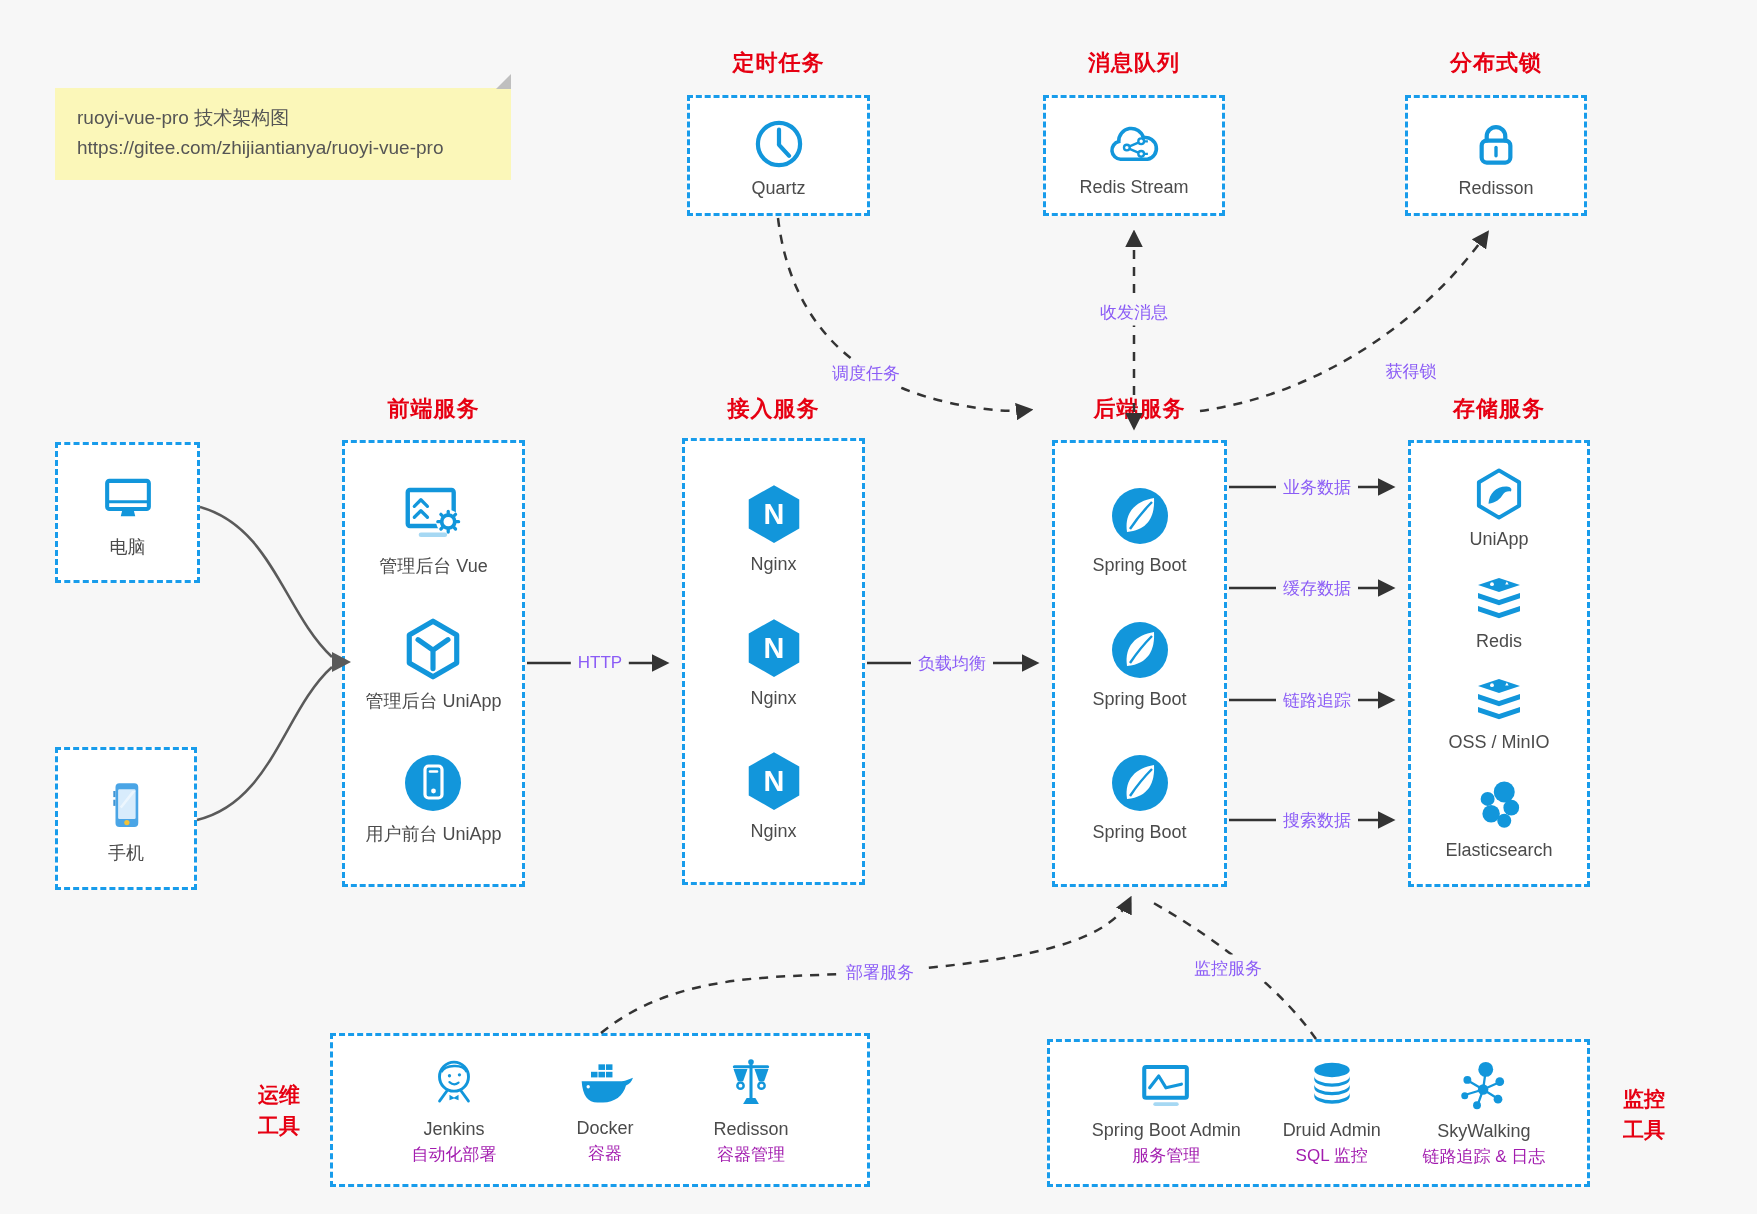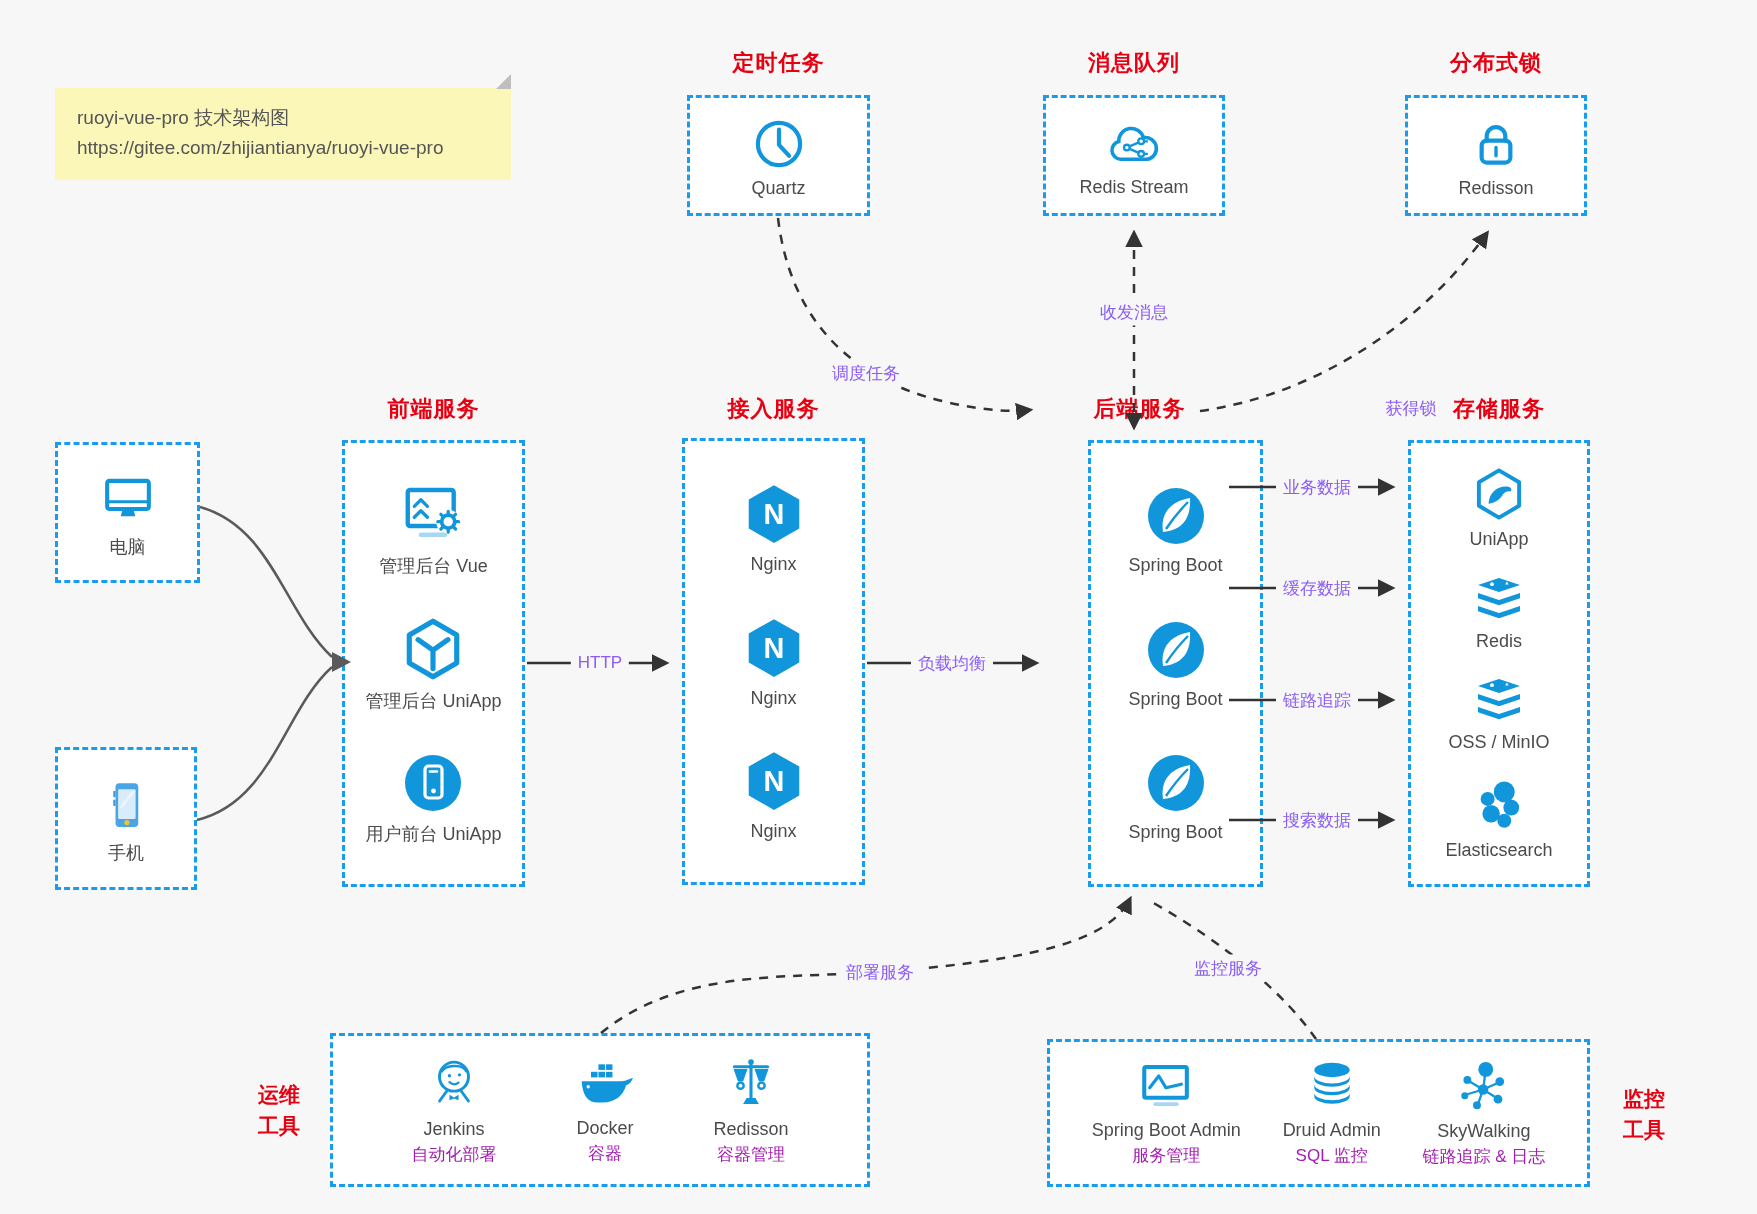--- a/index.html
+++ b/index.html
@@ -149,21 +149,21 @@
     </div>
     <div class="node">
       <svg width="66" height="66" viewBox="0 0 64 64">
         <path d="M32 4 L56.5 18 V46 L32 60 L7.5 46 V18 Z" fill="#1296db"></path>
         <text x="32" y="42" text-anchor="middle" font-size="28" font-weight="bold" fill="#ffffff" font-family="Liberation Sans, sans-serif">N</text>
       </svg>
       <div class="nlabel">Nginx</div>
     </div>
   </div>
 
-  <div class="abs dbox col" style="left:1088px;top:440px;width:175px;height:447px;">
+  <div class="abs dbox col" style="left:1052px;top:440px;width:175px;height:447px;">
     <div class="node">
       <svg width="64" height="64" viewBox="0 0 64 64">
         <circle cx="32" cy="32" r="28" fill="#1296db"></circle>
         <path d="M46 14 C28 17 16 28 19 48 C41 46 47 31 46 14 Z" fill="#ffffff"></path>
         <path d="M44 18 C34 28 28 36 22 45" fill="none" stroke="#1296db" stroke-width="2.4"></path>
       </svg>
       <div class="nlabel">Spring Boot</div>
     </div>
     <div class="node">
       <svg width="64" height="64" viewBox="0 0 64 64">
@@ -346,21 +346,21 @@
       <path d="M1200 411 C1310 396 1420 328 1487 233" marker-end="url(#ah)"></path>
       <path d="M601 1033 C682 967 792 979 880 972 C1004 962 1106 948 1130 899" marker-end="url(#ah)"></path>
       <path d="M1316 1039 C1286 996 1230 946 1150 901"></path>
     </g>
   </svg>
 
   <div class="elabel" style="left:600px;top:663px;">HTTP</div>
   <div class="elabel" style="left:952px;top:663px;">负载均衡</div>
   <div class="elabel" style="left:866px;top:373px;">调度任务</div>
   <div class="elabel" style="left:1134px;top:312px;">收发消息</div>
-  <div class="elabel" style="left:1411px;top:371px;margin-top:37px;">获得锁</div>
+  <div class="elabel" style="left:1411px;top:371px;">获得锁</div>
   <div class="elabel" style="left:1317px;top:487px;">业务数据</div>
   <div class="elabel" style="left:1317px;top:588px;">缓存数据</div>
   <div class="elabel" style="left:1317px;top:700px;">链路追踪</div>
   <div class="elabel" style="left:1317px;top:820px;">搜索数据</div>
   <div class="elabel" style="left:880px;top:972px;">部署服务</div>
   <div class="elabel" style="left:1228px;top:968px;">监控服务</div>
 
 </div>
 
 </body></html>

